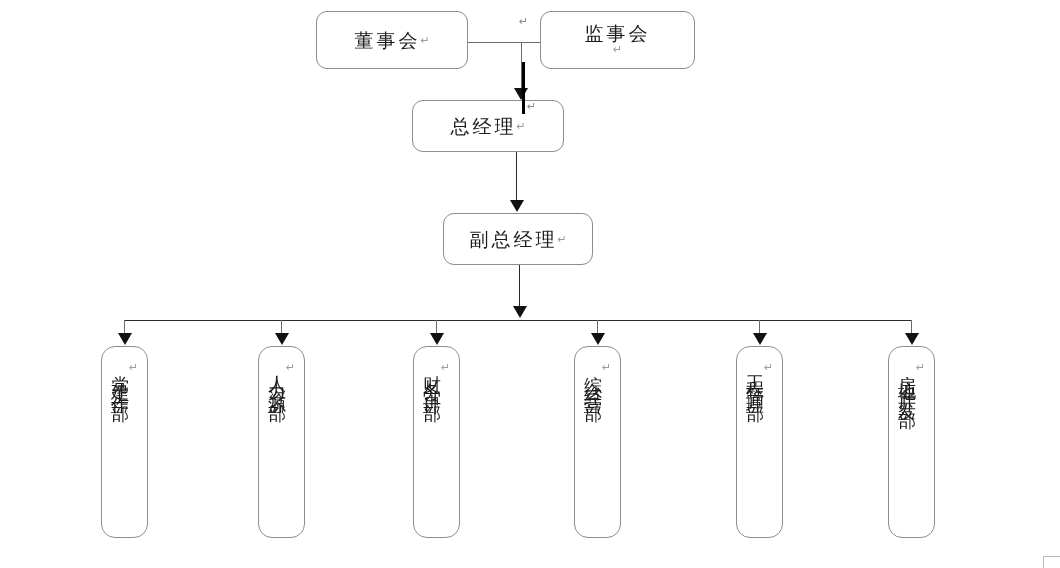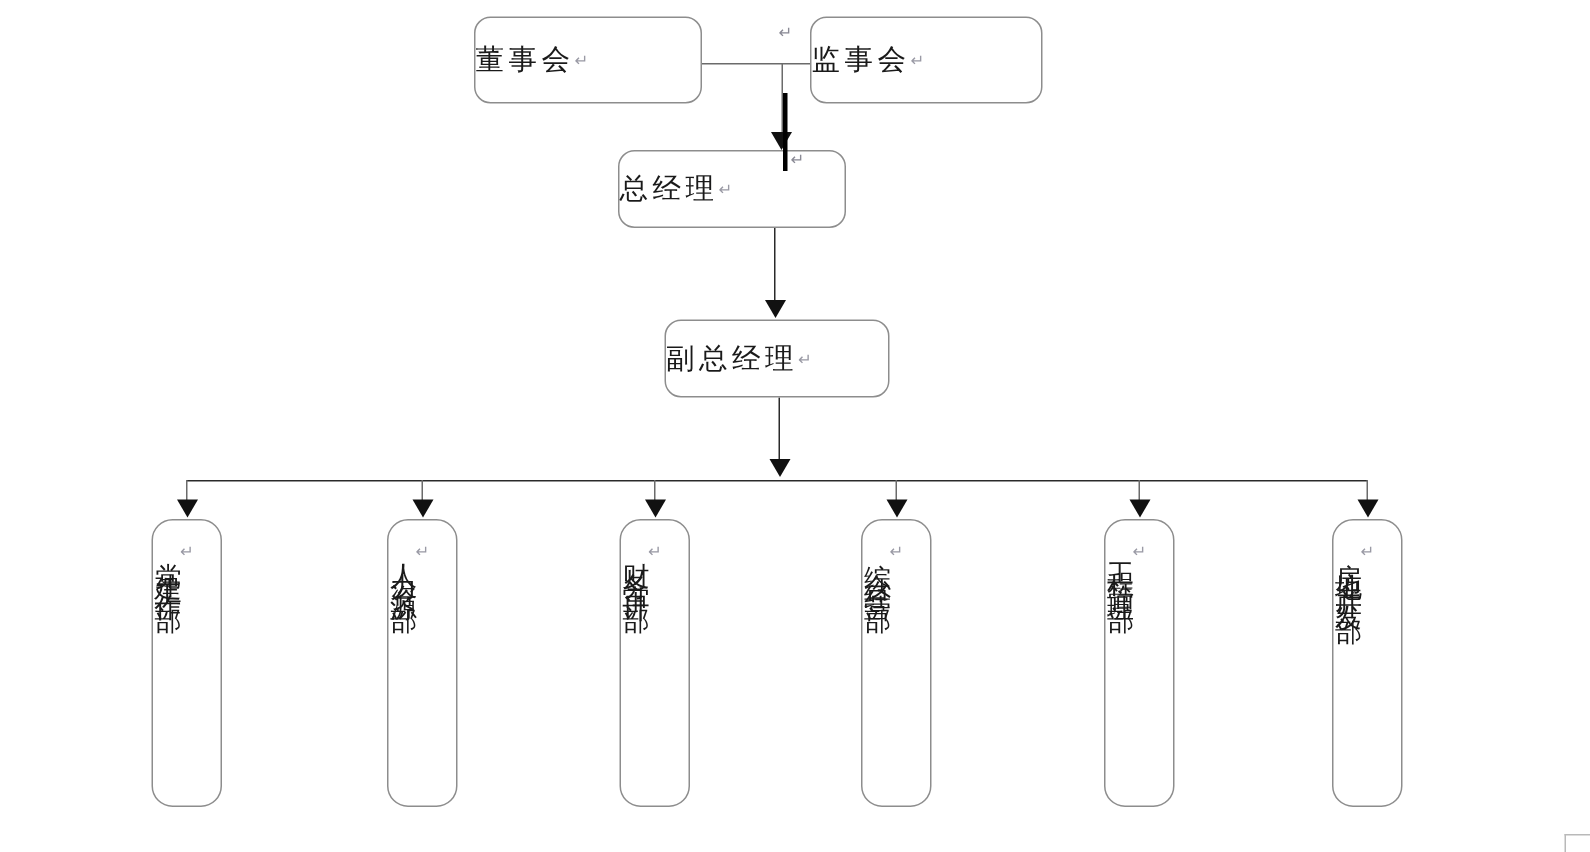--- a/index.html
+++ b/index.html
@@ -19,20 +19,21 @@
   }
   
   .node {
     position: absolute;
     box-sizing: border-box;
     background: #ffffff;
     border: 1px solid #8d8d8d;
     border-radius: 11px;
     display: flex;
     align-items: center;
+    justify-content: center;
     z-index: 3;
   }
   .node-label {
     font-family: "DejaVu Serif", "Liberation Serif", serif;
     font-size: 19px;
     color: #1a1a1a;
     letter-spacing: 3px;
     white-space: nowrap;
     line-height: 1;
   }
@@ -143,21 +144,21 @@
   <div class="arrow-down" style="left:753px; top:333px;"></div>
 
   <div class="line-v thin" style="left:911px; top:320px; height:19px;"></div>
   <div class="arrow-down" style="left:905px; top:333px;"></div>
 
   <div class="node" style="left:316px; top:11px; width:152px; height:58px;">
     <span class="node-label">董事会</span>
     <span class="pilcrow">↵</span>
   </div>
 
-  <div class="node" style="left:540px; top:11px; width:155px; height:58px;">
+  <div class="node" style="left:540px; top:11px; width:155px; height:58px;flex-direction:column;">
     <span class="node-label">监事会</span>
     <span class="pilcrow">↵</span>
   </div>
 
   <div class="node" style="left:412px; top:100px; width:152px; height:52px;">
     <span class="node-label">总经理</span>
     <span class="pilcrow">↵</span>
   </div>
 
   <div class="node" style="left:443px; top:213px; width:150px; height:52px;">

